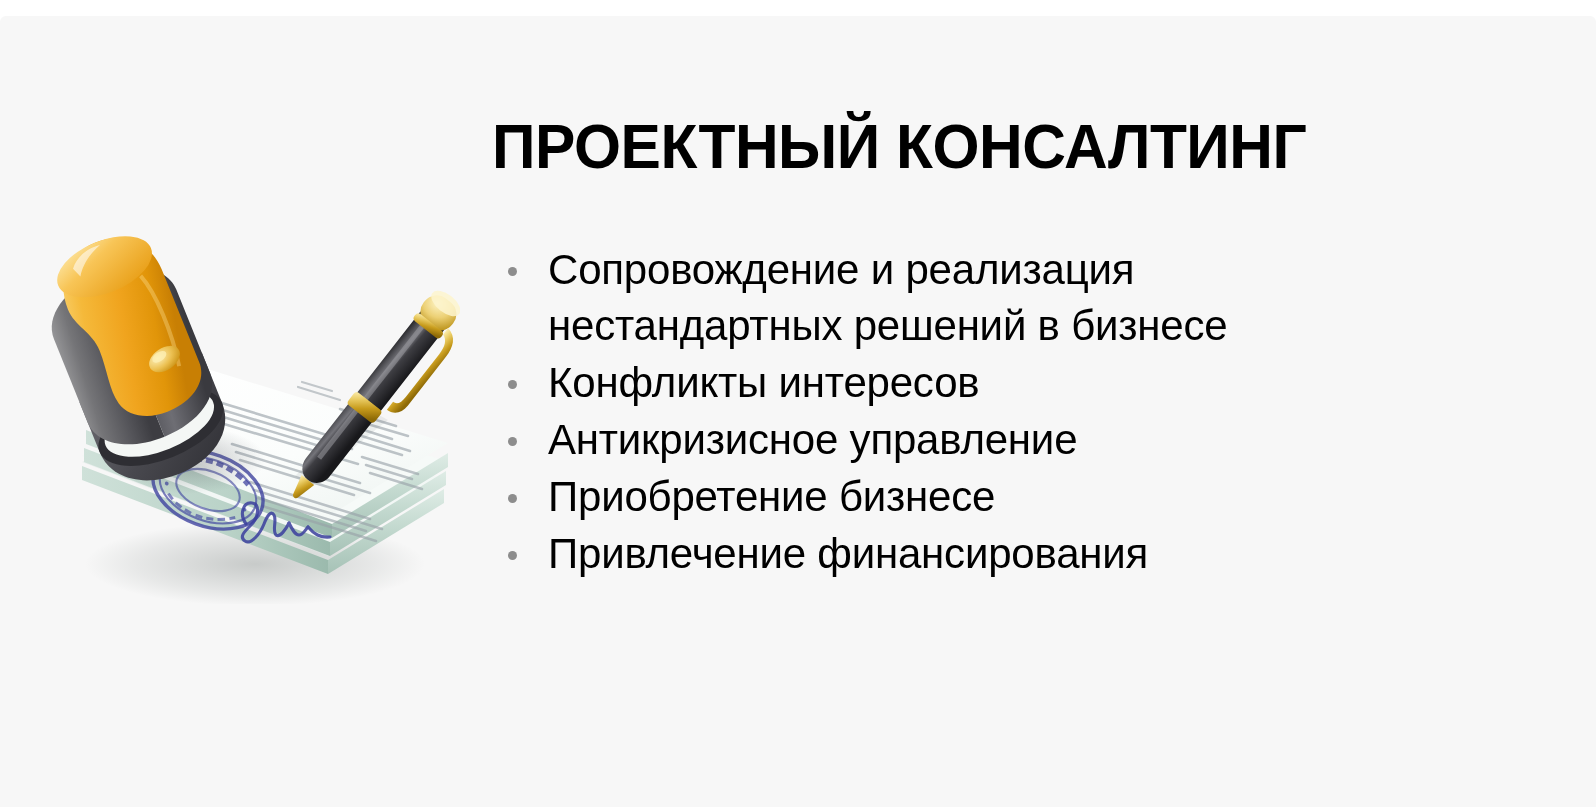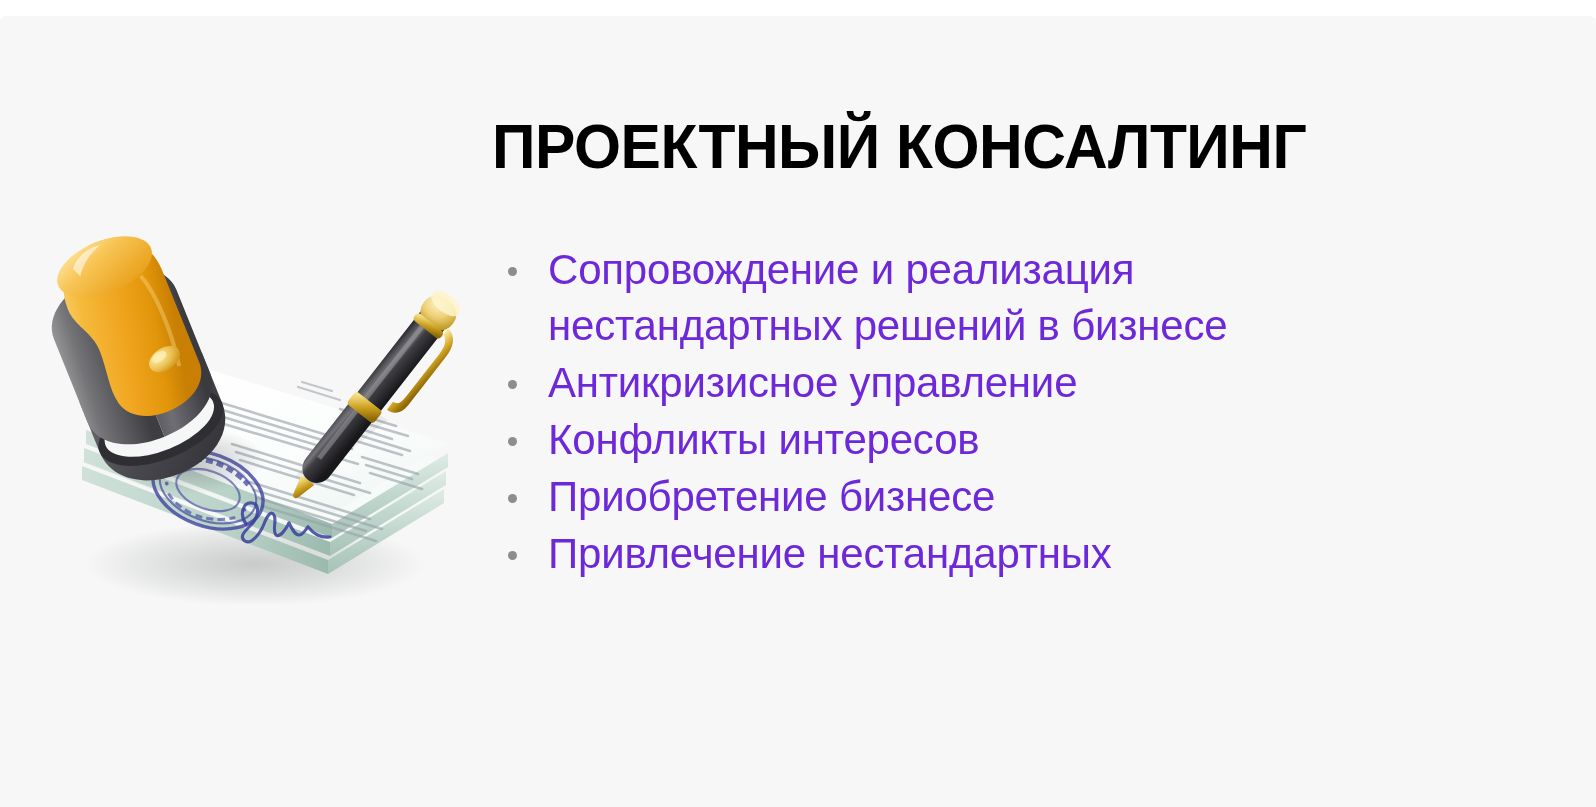--- a/index.html
+++ b/index.html
@@ -66,21 +66,21 @@
     left: 8px;
     width: 920px;
   }
   .bullet-item {
     position: relative;
     padding-left: 48px;
     margin: 0 0 1px 0;
     font-size: 42px;
     line-height: 56px;
     font-weight: 400;
-    color: #6d28d9;
+    color: #000000;
     letter-spacing: -0.2px;
   }
   .bullet-item .bullet-dot {
     position: absolute;
     left: 8px;
     top: 25px;
     width: 9px;
     height: 9px;
     border-radius: 50%;
     background: #8d8d8d;
@@ -330,30 +330,30 @@
 
     <h1 class="deck-title">ПРОЕКТНЫЙ КОНСАЛТИНГ</h1>
 
     <ul class="bullet-list">
       <li class="bullet-item">
         <span class="bullet-dot"></span>
         <span class="bullet-text">Сопровождение и реализация нестандартных решений в бизнесе</span>
       </li>
       <li class="bullet-item">
         <span class="bullet-dot"></span>
+        <span class="bullet-text">Конфликты интересов</span>
+      </li>
+      <li class="bullet-item">
+        <span class="bullet-dot"></span>
         <span class="bullet-text">Антикризисное управление</span>
       </li>
       <li class="bullet-item">
         <span class="bullet-dot"></span>
-        <span class="bullet-text">Конфликты интересов</span>
-      </li>
-      <li class="bullet-item">
-        <span class="bullet-dot"></span>
         <span class="bullet-text">Приобретение бизнесе</span>
       </li>
       <li class="bullet-item">
         <span class="bullet-dot"></span>
-        <span class="bullet-text">Привлечение нестандартных</span>
+        <span class="bullet-text">Привлечение финансирования</span>
       </li>
     </ul>
 
   </div>
 </div>
 
 </body></html>

